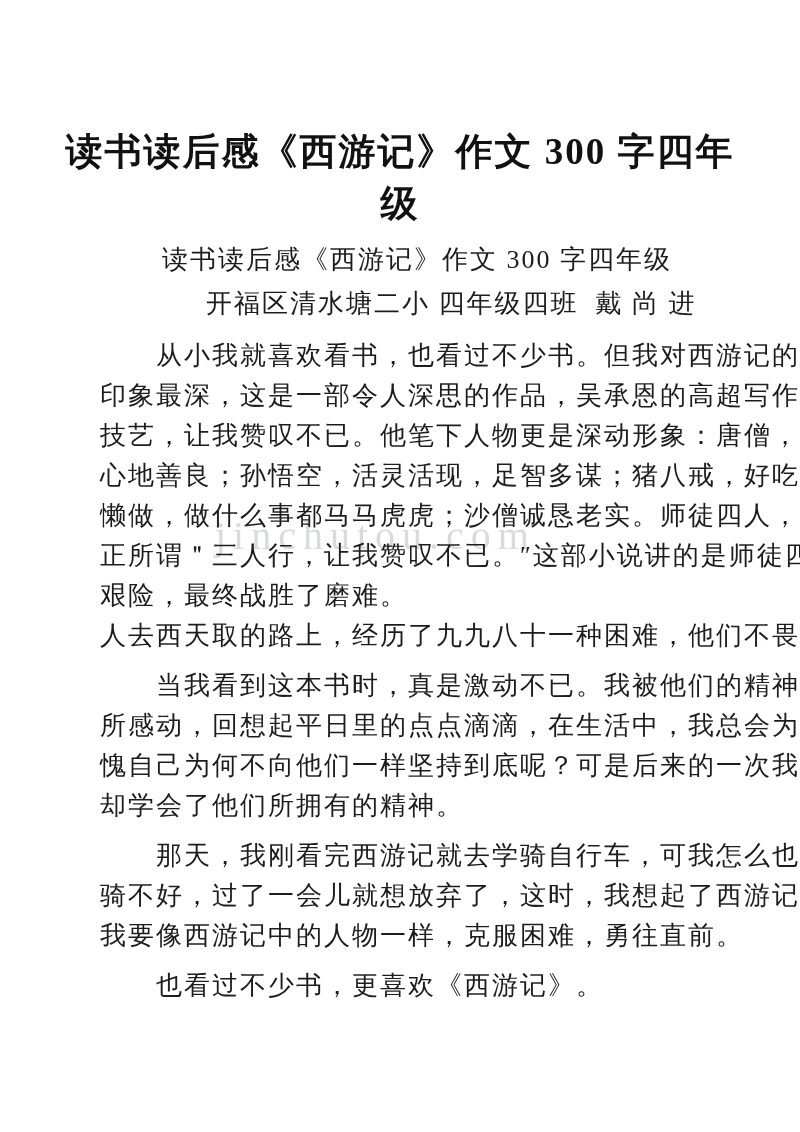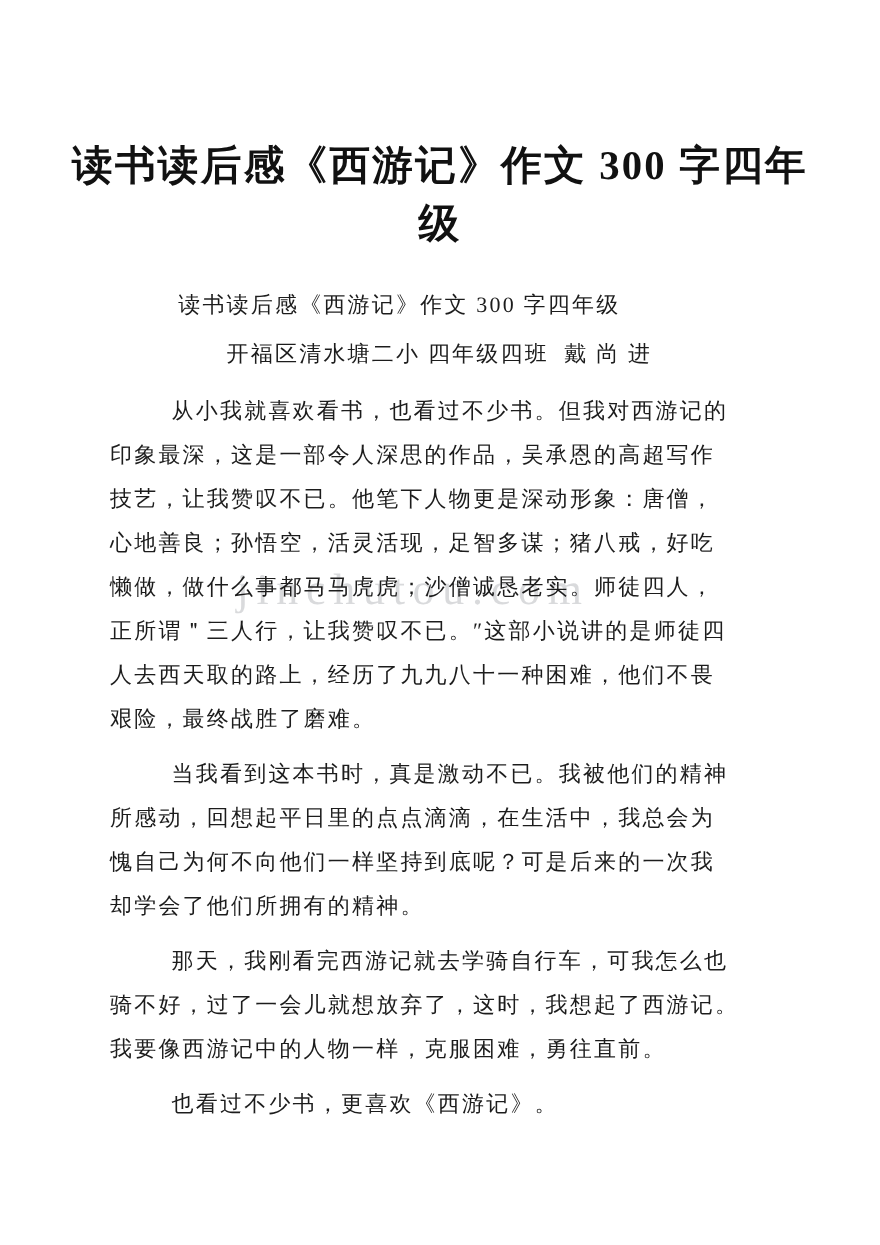--- a/index.html
+++ b/index.html
@@ -41,24 +41,24 @@
     font-size: 40px;
     letter-spacing: 7px;
     color: rgba(185, 188, 192, 0.55);
     font-family: "Liberation Serif", "DejaVu Serif", serif;
     white-space: nowrap;
     z-index: 1;
     user-select: none;
   }
   .content {
     position: absolute;
-    top: 256px;
+    top: 238px;
     left: 100px;
     width: 590px;
-    font-size: 20px;
+    font-size: 26px;
     letter-spacing: 2px;
     z-index: 2;
   }
   .heading-line {
     line-height: 44px;
     white-space: pre;
   }
   .heading-line.h1 { padding-left: 62px; }
   .heading-line.h2 { padding-left: 106px; }
   .paragraph { margin-top: 10px; }
@@ -84,22 +84,22 @@
     <div class="heading-line h1">读书读后感《西游记》作文 300 字四年级</div>
     <div class="heading-line h2">开福区清水塘二小 四年级四班  戴 尚 进</div>
     <div id="paragraphs">
         <div class="paragraph">
           <div class="line first">从小我就喜欢看书，也看过不少书。但我对西游记的</div>
           <div class="line">印象最深，这是一部令人深思的作品，吴承恩的高超写作</div>
           <div class="line">技艺，让我赞叹不已。他笔下人物更是深动形象：唐僧，</div>
           <div class="line">心地善良；孙悟空，活灵活现，足智多谋；猪八戒，好吃</div>
           <div class="line">懒做，做什么事都马马虎虎；沙僧诚恳老实。师徒四人，</div>
           <div class="line">正所谓＂三人行，让我赞叹不已。″这部小说讲的是师徒四</div>
+          <div class="line">艰险，最终战胜了磨难。</div>
           <div class="line">人去西天取的路上，经历了九九八十一种困难，他们不畏</div>
-          <div class="line">艰险，最终战胜了磨难。</div>
         </div>
         <div class="paragraph">
           <div class="line first">当我看到这本书时，真是激动不已。我被他们的精神</div>
           <div class="line">所感动，回想起平日里的点点滴滴，在生活中，我总会为</div>
           <div class="line">愧自己为何不向他们一样坚持到底呢？可是后来的一次我</div>
           <div class="line">却学会了他们所拥有的精神。</div>
         </div>
         <div class="paragraph">
           <div class="line first">那天，我刚看完西游记就去学骑自行车，可我怎么也</div>
           <div class="line">骑不好，过了一会儿就想放弃了，这时，我想起了西游记。</div>

